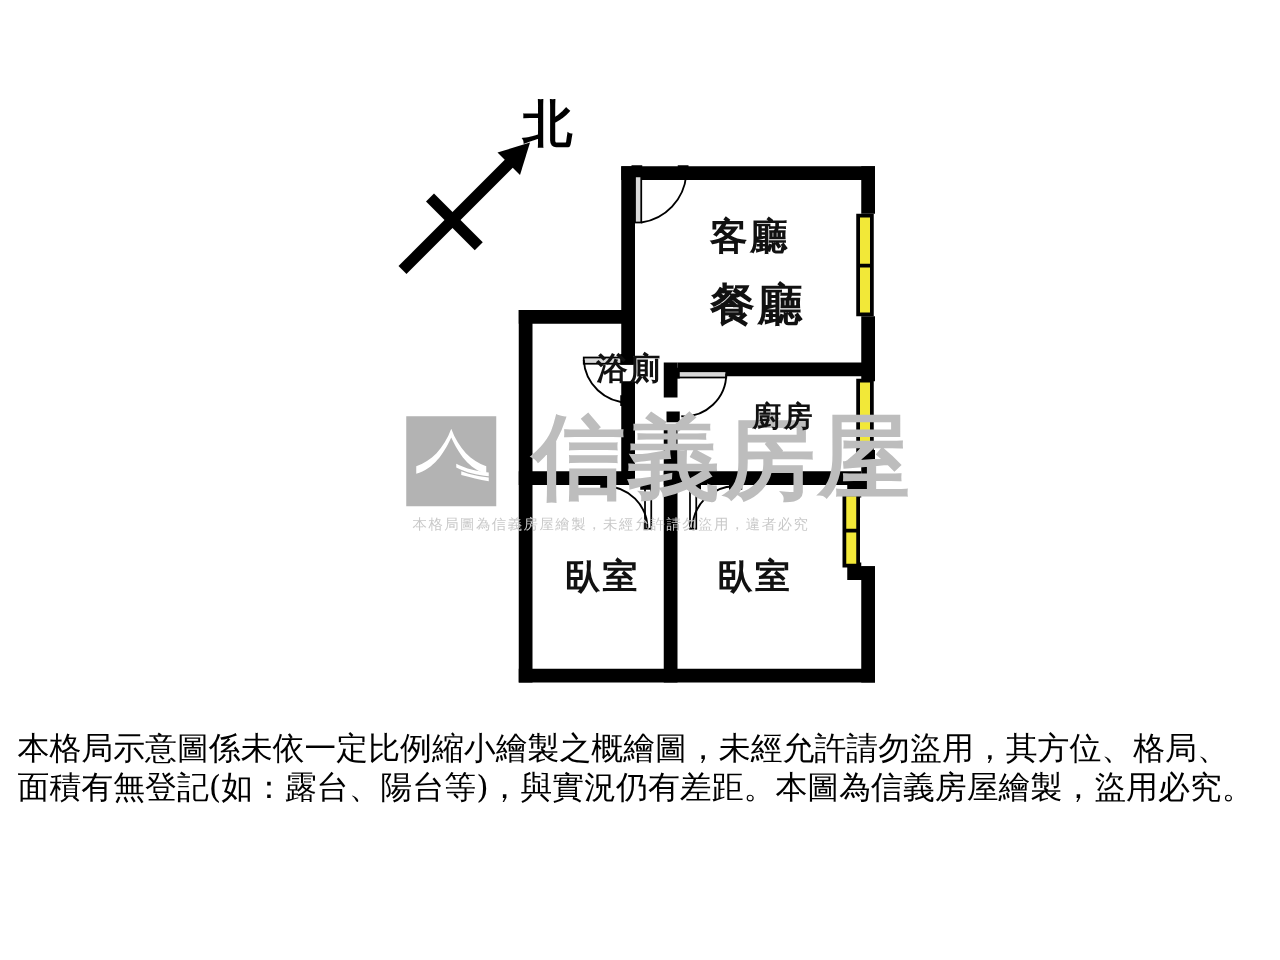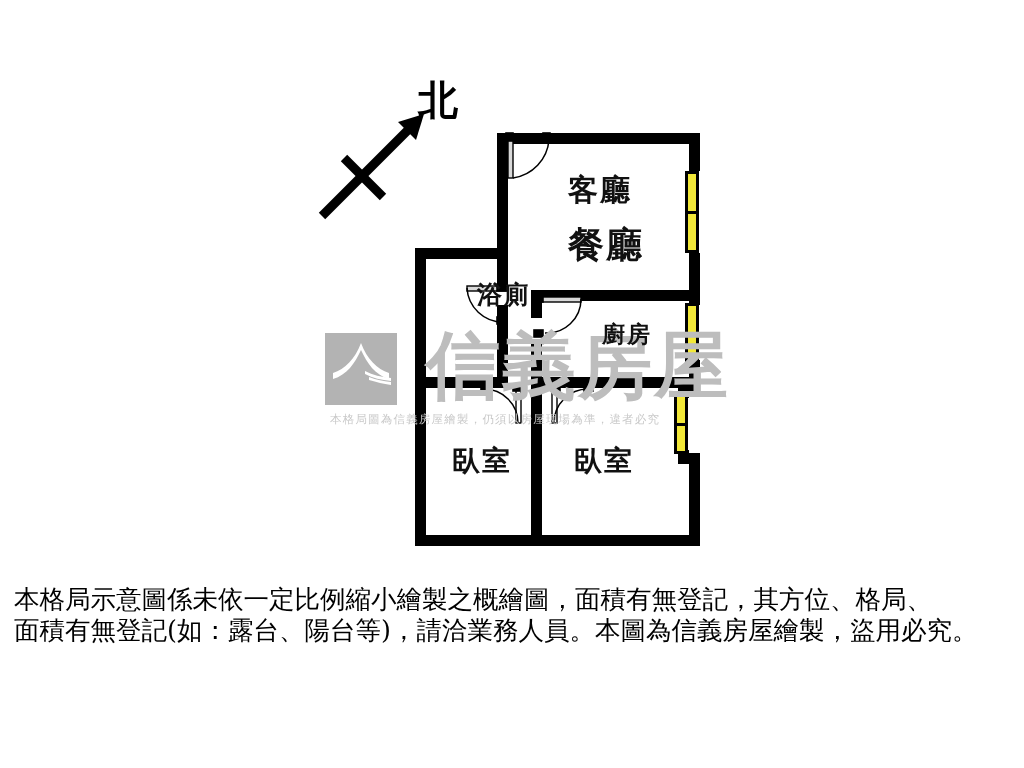--- a/index.html
+++ b/index.html
@@ -244,33 +244,33 @@
 
   <div class="wm-wrap">
     <div class="wm-logo">
       <svg width="72" height="72" viewBox="0 0 72 72">
         <path d="M8 46 C 22 42 30 30 36 17 C 42 30 50 42 64 46 L 64 40 C 52 36 42 26 36 10 C 30 26 20 36 8 40 Z" fill="#ffffff"></path>
         <path d="M40 38 C 48 42 56 44 66 45 L 66 48 C 56 47 48 45 40 41 Z" fill="#ffffff"></path>
         <path d="M44 44 C 52 47 58 48 66 49 L 66 52 C 58 51 52 49 44 47 Z" fill="#ffffff"></path>
       </svg>
     </div>
     <div class="wm-brand">信義房屋</div>
-    <div class="wm-note">本格局圖為信義房屋繪製，仍須以房屋現場為準，違者必究</div>
+    <div class="wm-note">本格局圖為信義房屋繪製，未經允許請勿盜用，違者必究</div>
   </div>
 
   <div class="room-label rl-living">客廳</div>
 
   <div class="room-label rl-dining">餐廳</div>
 
   <div class="room-label rl-kitchen">廚房</div>
 
   <div class="room-label rl-bath">浴廁</div>
 
   <div class="room-label rl-bed1">臥室</div>
 
   <div class="room-label rl-bed2">臥室</div>
 
   <div class="disclaimer">
-    <div>本格局示意圖係未依一定比例縮小繪製之概繪圖，面積有無登記，其方位、格局、</div>
-    <div>面積有無登記(如：露台、陽台等)，請洽業務人員。本圖為信義房屋繪製，盜用必究。</div>
+    <div>本格局示意圖係未依一定比例縮小繪製之概繪圖，未經允許請勿盜用，其方位、格局、</div>
+    <div>面積有無登記(如：露台、陽台等)，與實況仍有差距。本圖為信義房屋繪製，盜用必究。</div>
   </div>
 
 </div>
 
 </body></html>

